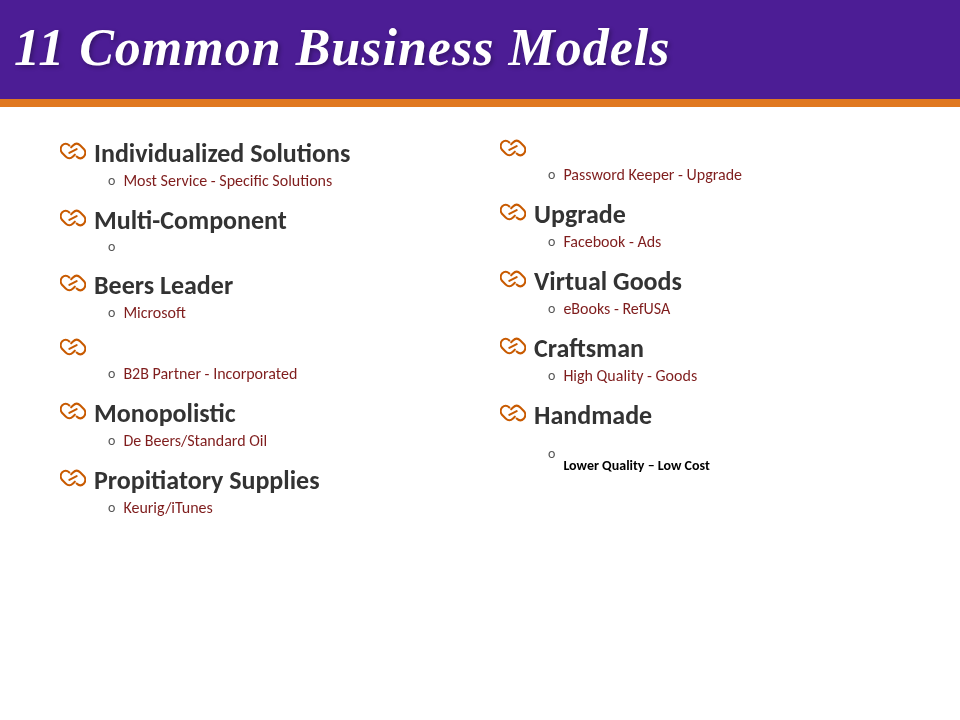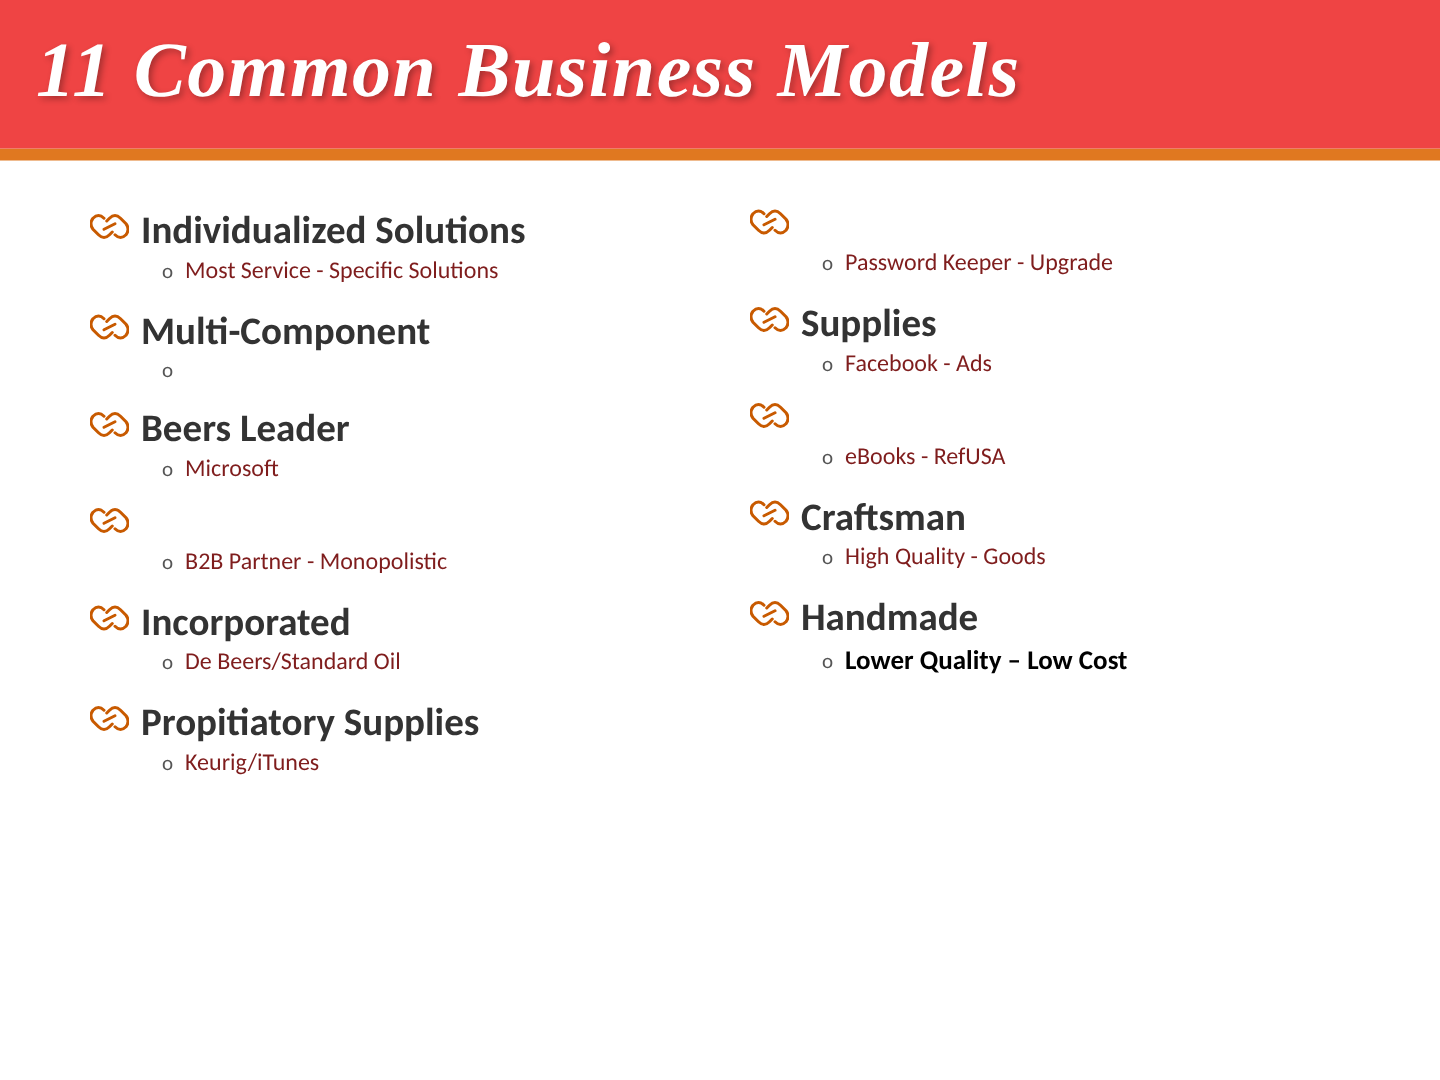--- a/index.html
+++ b/index.html
@@ -6,23 +6,23 @@
 
     body {
       width: 960px;
       height: 720px;
       background: #ffffff;
       font-family: 'Calibri', 'Segoe UI', Arial, sans-serif;
       overflow: hidden;
     }
 
     .header {
-      background: #ef4444;
+      background: #4c1d95;
       width: 100%;
-      padding: 18px 30px 22px 24px;
+      padding: 18px 30px 22px 14px;
       position: relative;
     }
 
     .header-title {
       font-family: Georgia, 'Times New Roman', serif;
       font-style: italic;
       font-weight: bold;
       font-size: 52px;
       color: #ffffff;
       text-shadow: 2px 2px 4px rgba(0,0,0,0.3);
@@ -81,24 +81,25 @@
       font-size: 14px;
     }
 
     .sub-label {
       font-size: 16px;
       color: #7f1d1d;
       font-family: 'Calibri', Arial, sans-serif;
     }
 
     .sub-label-bold {
-      font-size: 18px;
+      font-size: 14px;
       color: #000000;
       font-family: 'Calibri', Arial, sans-serif;
       font-weight: bold;
+      margin-top: 24px;
     }
 
     
     .link-icon {
       display: inline-block;
       width: 26px;
       height: 22px;
       flex-shrink: 0;
     }
   </style>
@@ -156,31 +157,31 @@
       <div class="item-group">
         <div class="main-item">
           <span><svg class="link-icon" viewBox="0 0 28 24" fill="none" xmlns="http://www.w3.org/2000/svg">
         <path d="M10 6 Q6 2 2 6 Q-1 10 2 14 L6 18 Q10 22 14 18 L16 16" stroke="#c85a00" stroke-width="2.2" fill="none" stroke-linecap="round"></path>
         <path d="M18 18 Q22 22 26 18 Q29 14 26 10 L22 6 Q18 2 14 6 L12 8" stroke="#c85a00" stroke-width="2.2" fill="none" stroke-linecap="round"></path>
         <line x1="10" y1="14" x2="18" y2="10" stroke="#c85a00" stroke-width="2.2" stroke-linecap="round"></line>
       </svg></span>
         </div>
         <div class="sub-item">
           <span class="sub-bullet">o</span>
-          <span class="sub-label">B2B Partner - Monopolistic</span>
-        </div>
-      </div>
-      <div class="item-group">
-        <div class="main-item">
-          <span><svg class="link-icon" viewBox="0 0 28 24" fill="none" xmlns="http://www.w3.org/2000/svg">
-        <path d="M10 6 Q6 2 2 6 Q-1 10 2 14 L6 18 Q10 22 14 18 L16 16" stroke="#c85a00" stroke-width="2.2" fill="none" stroke-linecap="round"></path>
-        <path d="M18 18 Q22 22 26 18 Q29 14 26 10 L22 6 Q18 2 14 6 L12 8" stroke="#c85a00" stroke-width="2.2" fill="none" stroke-linecap="round"></path>
-        <line x1="10" y1="14" x2="18" y2="10" stroke="#c85a00" stroke-width="2.2" stroke-linecap="round"></line>
-      </svg></span>
-          <span class="main-label">Incorporated</span>
+          <span class="sub-label">B2B Partner - Incorporated</span>
+        </div>
+      </div>
+      <div class="item-group">
+        <div class="main-item">
+          <span><svg class="link-icon" viewBox="0 0 28 24" fill="none" xmlns="http://www.w3.org/2000/svg">
+        <path d="M10 6 Q6 2 2 6 Q-1 10 2 14 L6 18 Q10 22 14 18 L16 16" stroke="#c85a00" stroke-width="2.2" fill="none" stroke-linecap="round"></path>
+        <path d="M18 18 Q22 22 26 18 Q29 14 26 10 L22 6 Q18 2 14 6 L12 8" stroke="#c85a00" stroke-width="2.2" fill="none" stroke-linecap="round"></path>
+        <line x1="10" y1="14" x2="18" y2="10" stroke="#c85a00" stroke-width="2.2" stroke-linecap="round"></line>
+      </svg></span>
+          <span class="main-label">Monopolistic</span>
         </div>
         <div class="sub-item">
           <span class="sub-bullet">o</span>
           <span class="sub-label">De Beers/Standard Oil</span>
         </div>
       </div>
       <div class="item-group">
         <div class="main-item">
           <span><svg class="link-icon" viewBox="0 0 28 24" fill="none" xmlns="http://www.w3.org/2000/svg">
         <path d="M10 6 Q6 2 2 6 Q-1 10 2 14 L6 18 Q10 22 14 18 L16 16" stroke="#c85a00" stroke-width="2.2" fill="none" stroke-linecap="round"></path>
@@ -209,34 +210,35 @@
           <span class="sub-label">Password Keeper - Upgrade</span>
         </div>
       </div>
       <div class="item-group">
         <div class="main-item">
           <span><svg class="link-icon" viewBox="0 0 28 24" fill="none" xmlns="http://www.w3.org/2000/svg">
         <path d="M10 6 Q6 2 2 6 Q-1 10 2 14 L6 18 Q10 22 14 18 L16 16" stroke="#c85a00" stroke-width="2.2" fill="none" stroke-linecap="round"></path>
         <path d="M18 18 Q22 22 26 18 Q29 14 26 10 L22 6 Q18 2 14 6 L12 8" stroke="#c85a00" stroke-width="2.2" fill="none" stroke-linecap="round"></path>
         <line x1="10" y1="14" x2="18" y2="10" stroke="#c85a00" stroke-width="2.2" stroke-linecap="round"></line>
       </svg></span>
-          <span class="main-label">Supplies</span>
+          <span class="main-label">Upgrade</span>
         </div>
         <div class="sub-item">
           <span class="sub-bullet">o</span>
           <span class="sub-label">Facebook - Ads</span>
         </div>
       </div>
       <div class="item-group">
         <div class="main-item">
           <span><svg class="link-icon" viewBox="0 0 28 24" fill="none" xmlns="http://www.w3.org/2000/svg">
         <path d="M10 6 Q6 2 2 6 Q-1 10 2 14 L6 18 Q10 22 14 18 L16 16" stroke="#c85a00" stroke-width="2.2" fill="none" stroke-linecap="round"></path>
         <path d="M18 18 Q22 22 26 18 Q29 14 26 10 L22 6 Q18 2 14 6 L12 8" stroke="#c85a00" stroke-width="2.2" fill="none" stroke-linecap="round"></path>
         <line x1="10" y1="14" x2="18" y2="10" stroke="#c85a00" stroke-width="2.2" stroke-linecap="round"></line>
       </svg></span>
+          <span class="main-label">Virtual Goods</span>
         </div>
         <div class="sub-item">
           <span class="sub-bullet">o</span>
           <span class="sub-label">eBooks - RefUSA</span>
         </div>
       </div>
       <div class="item-group">
         <div class="main-item">
           <span><svg class="link-icon" viewBox="0 0 28 24" fill="none" xmlns="http://www.w3.org/2000/svg">
         <path d="M10 6 Q6 2 2 6 Q-1 10 2 14 L6 18 Q10 22 14 18 L16 16" stroke="#c85a00" stroke-width="2.2" fill="none" stroke-linecap="round"></path>

